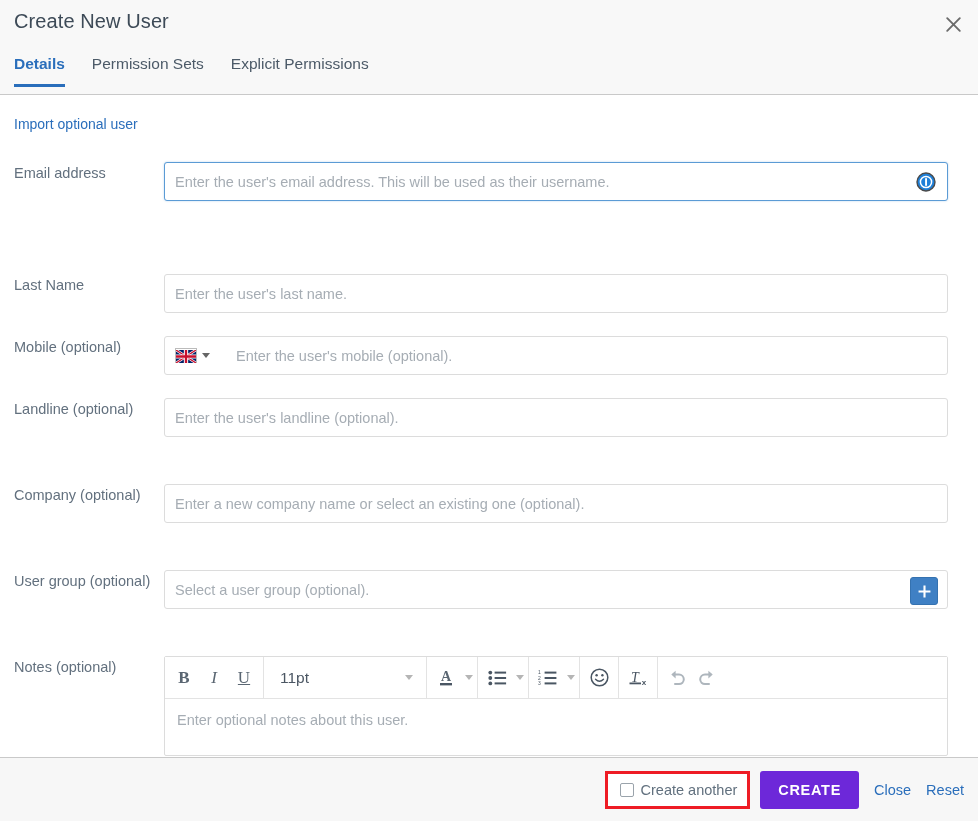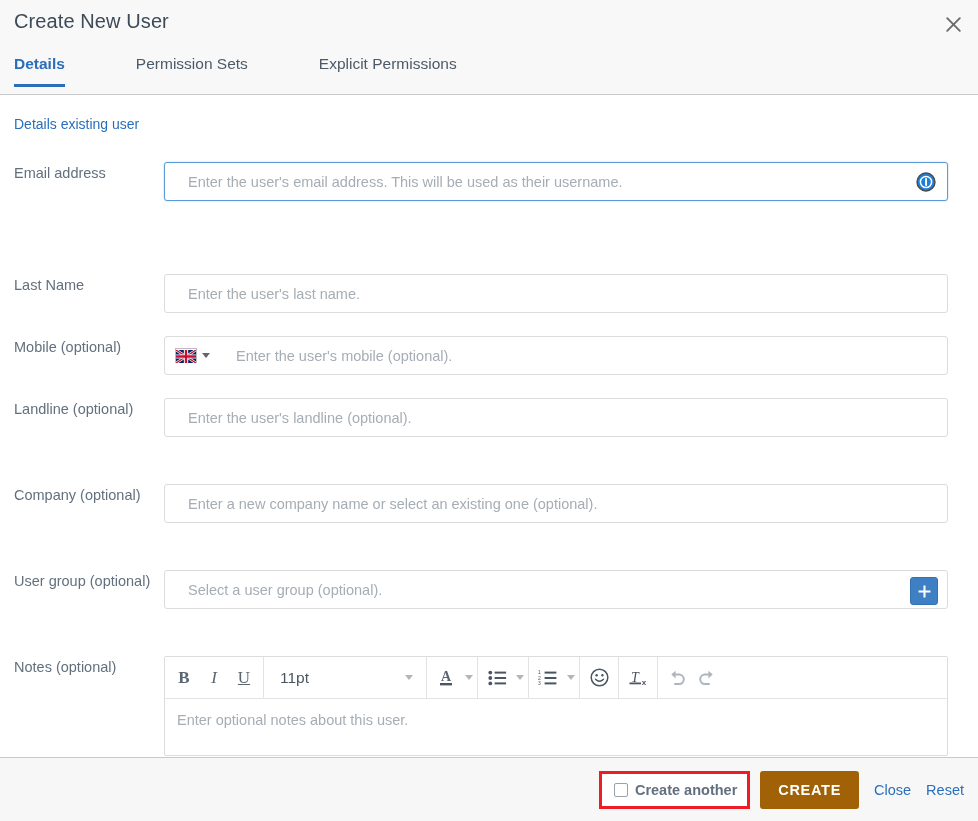--- a/index.html
+++ b/index.html
@@ -44,21 +44,20 @@
     justify-content: center;
   }
   .close-icon svg { display:block; }
 
   .tabs {
     position: absolute;
     left: 0; top: 50px;
     height: 45px;
     display: flex;
     align-items: flex-start;
-    gap: 44px;
   }
   .tab {
     position: relative;
     font-size: 15.5px;
     padding: 5px 0 14px 0;
     margin-right: 27px;
     color: #4c5a68;
     cursor: pointer;
     white-space: nowrap;
   }
@@ -116,21 +115,21 @@
   .text-input {
     width: 784px;
     height: 39px;
     box-sizing: border-box;
     border: 1px solid #dcdcdc;
     border-radius: 3px;
     background: #ffffff;
     font-family: "Liberation Sans", sans-serif;
     font-size: 14.5px;
     color: #3b4754;
-    padding: 0 23px;
+    padding: 0 10px;
     outline: none;
   }
   .text-input::placeholder { color: #a6adb4; }
   .text-input.focused {
     border: 1px solid #5b9bd5;
     box-shadow: 0 0 2px rgba(91,155,213,.45);
   }
 
   .info-icon {
     position: absolute;
@@ -286,37 +285,36 @@
     margin-right: 10px;
     display: flex;
     align-items: center;
     box-sizing: border-box;
   }
   .cb-row {
     display: flex;
     align-items: center;
     gap: 7px;
     cursor: pointer;
-    font-weight: bold;
   }
   .checkbox {
     width: 14px; height: 14px;
     border: 1px solid #9aa3ab;
     border-radius: 2px;
     background: #fff;
     box-sizing: border-box;
     flex: none;
   }
   .cb-label {
     font-size: 14.5px;
     color: #61707e;
     white-space: nowrap;
   }
   .create-button {
-    background: #a16207;
+    background: #6d28d9;
     color: #ffffff;
     border: none;
     border-radius: 3px;
     font-family: "Liberation Sans", sans-serif;
     font-size: 14.5px;
     font-weight: bold;
     letter-spacing: 0.7px;
     padding: 11px 18px;
     cursor: pointer;
   }
@@ -348,21 +346,21 @@
       <span>Permission Sets</span>
     </div>
     <div class="tab">
       <span>Explicit Permissions</span>
     </div>
   </div>
 </div>
 
 <div class="dialog-body">
 
-  <div class="import-link">Details existing user</div>
+  <div class="import-link">Import optional user</div>
 
   <div class="form-row" style="top:54px;margin-top:12px;">
     <div class="field-label">Email address</div>
     <div class="field-control">
       <input class="text-input focused" type="text" autofocus="" placeholder="Enter the user's email address. This will be used as their username." style="">
       <span class="info-icon">
         <svg width="20" height="20" viewBox="0 0 20 20" aria-hidden="true">
           <circle cx="10" cy="10" r="9" fill="#1e7fd8" stroke="#4a4a4a" stroke-width="1.4"></circle>
           <circle cx="10" cy="10" r="5.6" fill="none" stroke="#ffffff" stroke-width="1.5"></circle>
           <rect x="9.1" y="6.2" width="1.9" height="7.6" fill="#ffffff"></rect>

